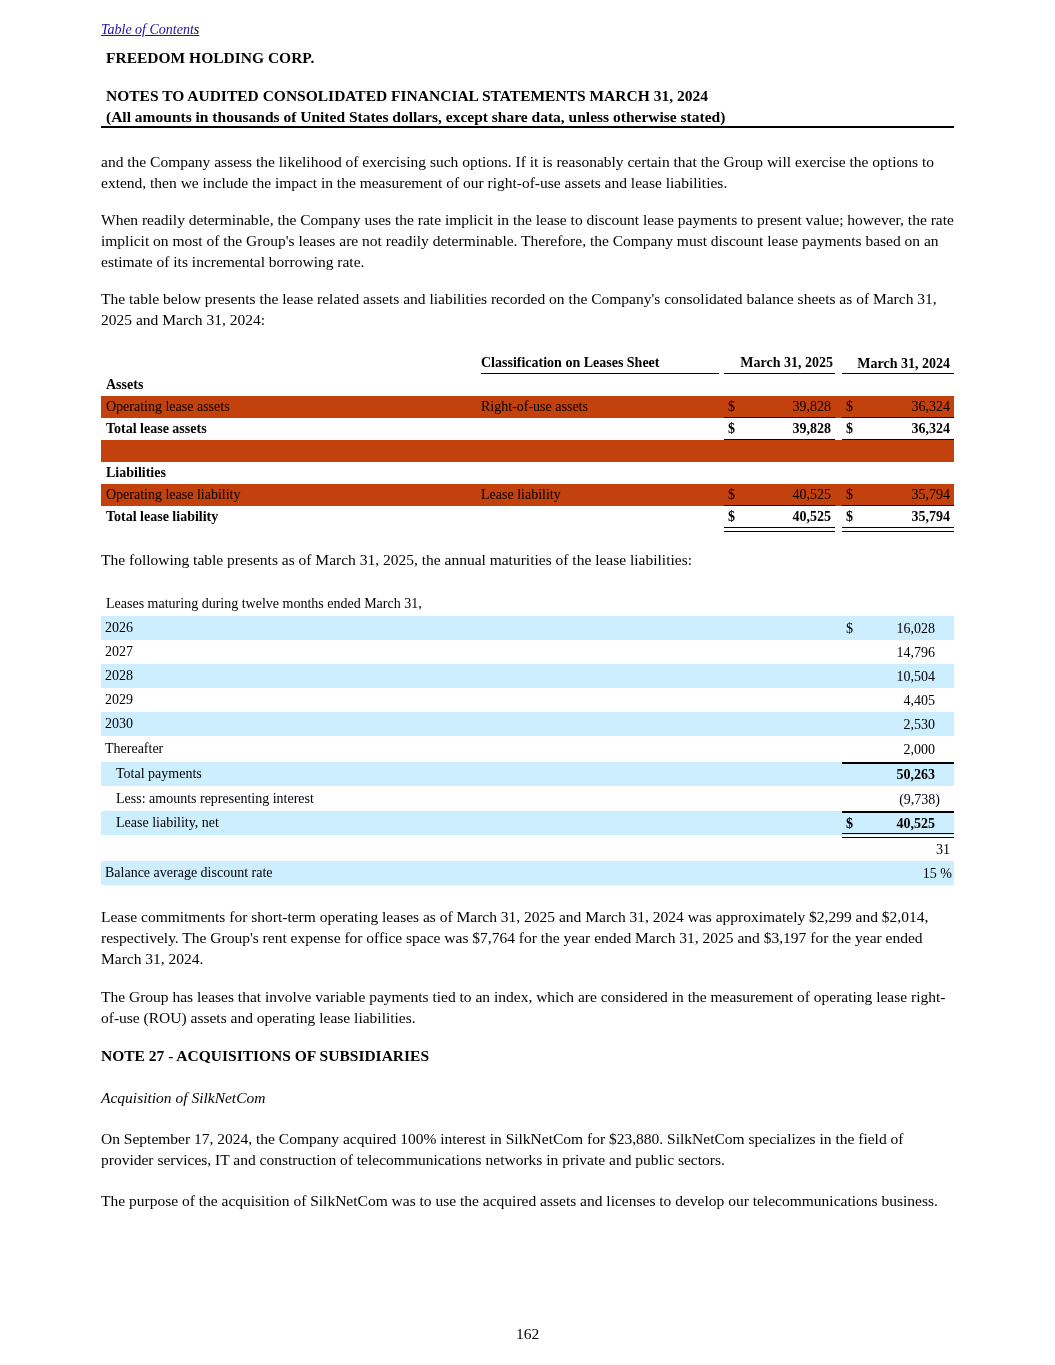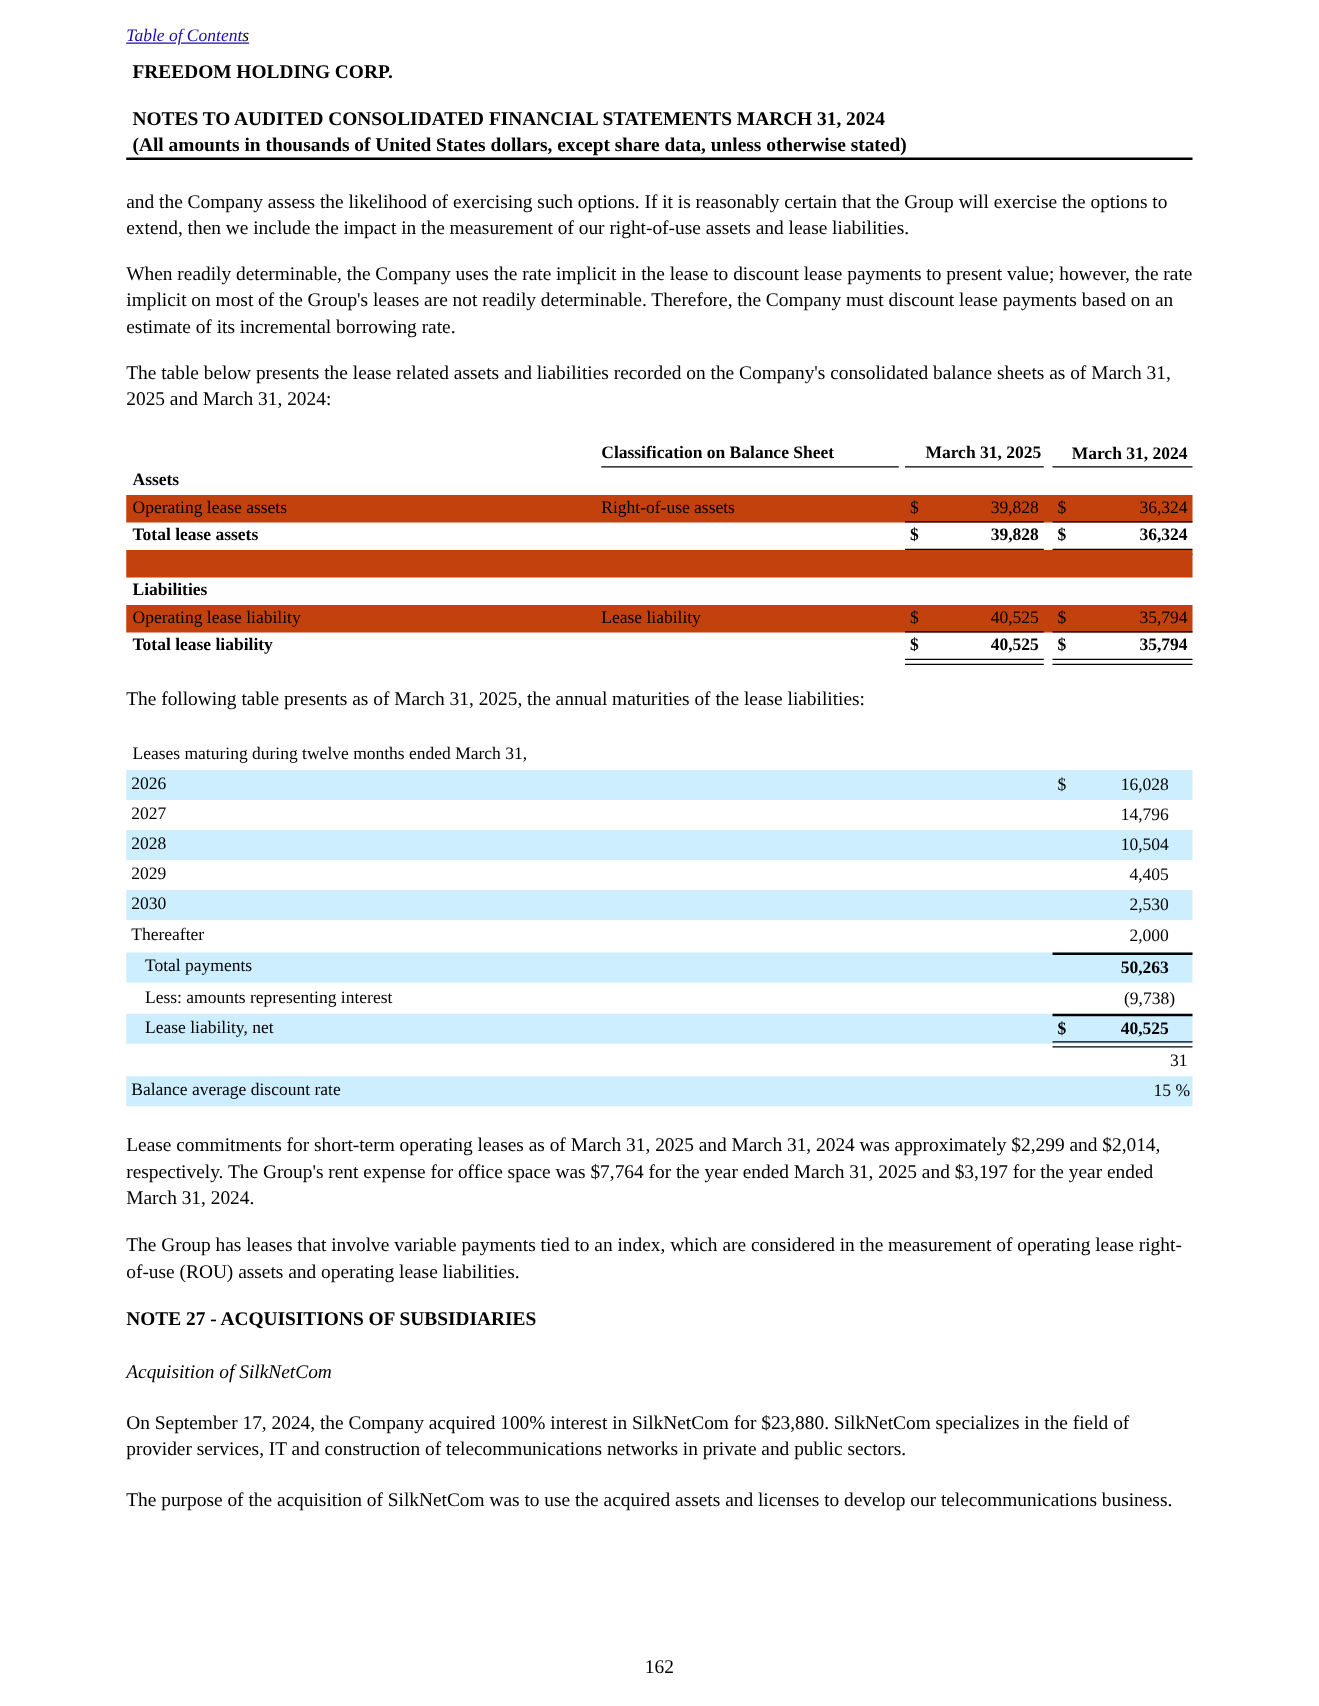--- a/index.html
+++ b/index.html
@@ -83,21 +83,21 @@
     <div>(All amounts in thousands of United States dollars, except share data, unless otherwise stated)</div>
   </div>
   <div class="header-rule"></div>
 
   <p class="para" style="top:151px;">and the Company assess the likelihood of exercising such options. If it is reasonably certain that the Group will exercise the options to extend, then we include the impact in the measurement of our right-of-use assets and lease liabilities.</p>
   <p class="para" style="top:209px;">When readily determinable, the Company uses the rate implicit in the lease to discount lease payments to present value; however, the rate implicit on most of the Group's leases are not readily determinable. Therefore, the Company must discount lease payments based on an estimate of its incremental borrowing rate.</p>
   <p class="para" style="top:288px;">The table below presents the lease related assets and liabilities recorded on the Company's consolidated balance sheets as of March 31, 2025 and March 31, 2024:</p>
 
   <div class="t1">
     <div class="t1-head" style="left:380px; width:238px;">
-      <span style="position:absolute; left:0; top:2px;">Classification on Balance Sheet</span>
+      <span style="position:absolute; left:0; top:2px;">Classification on Leases Sheet</span>
       <div class="u"></div>
     </div>
     <div class="t1-head" style="left:623px; width:111px;">
       <span style="position:absolute; right:2px; top:2px;">March 31, 2025</span>
       <div class="u"></div>
     </div>
     <div class="t1-head" style="left:741px; width:112px;">
       <span style="position:absolute; right:4px; top:3px;">March 31, 2024</span>
       <div class="u"></div>
     </div>

